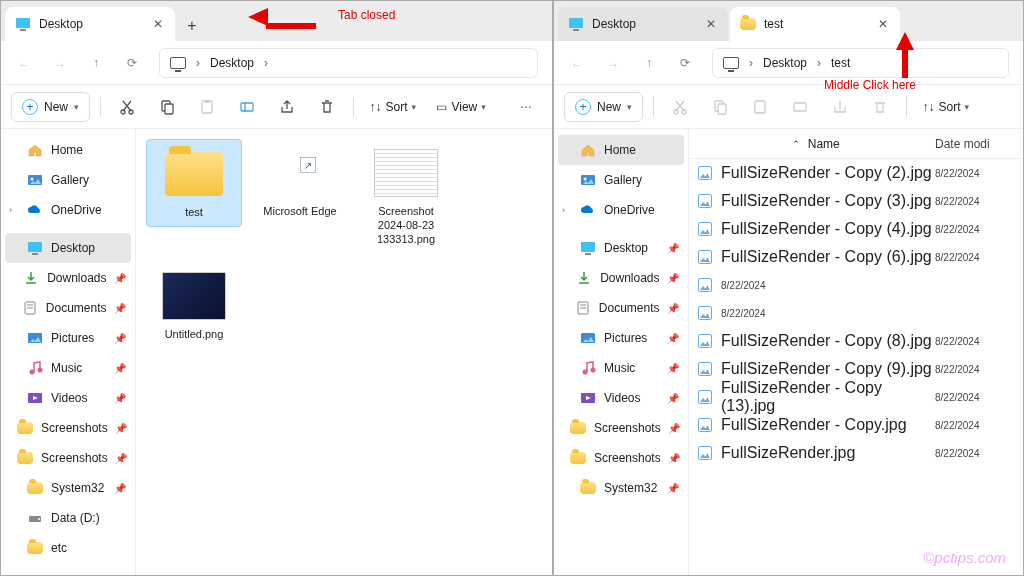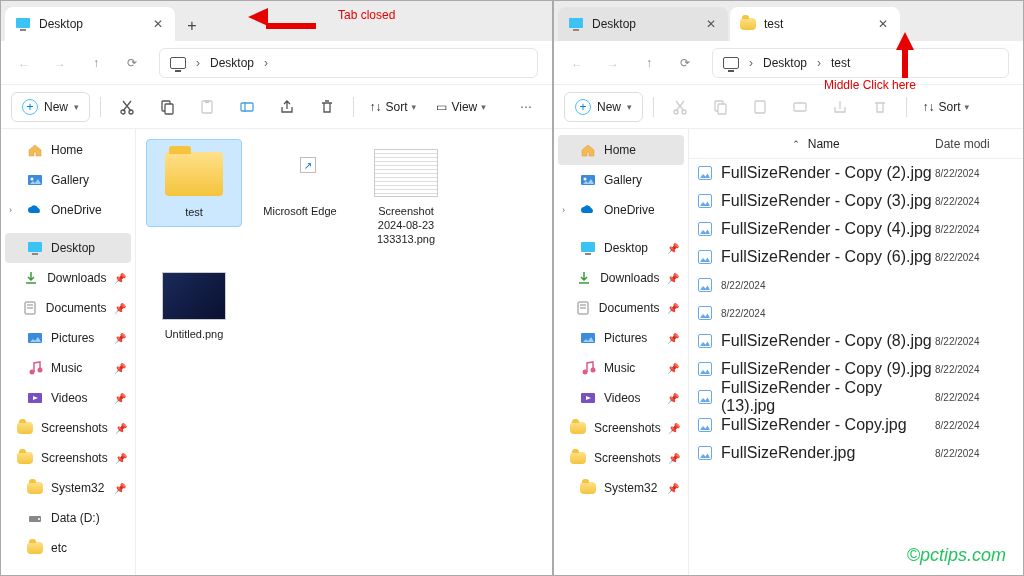--- a/index.html
+++ b/index.html
@@ -61,21 +61,21 @@
 .listrow .fic{width:16px;height:16px;margin-right:8px;display:flex;align-items:center;justify-content:center}
 .listrow .fname{flex:1;font-size:16px}
 .listrow .fdate{width:80px;font-size:10px;color:#444;text-align:left}
 .imgfile{width:14px;height:14px;border:1.5px solid #6aa9e9;border-radius:2px;position:relative;background:#fff}
 .imgfile:after{content:"";position:absolute;bottom:1px;left:1px;right:1px;height:5px;background:#6aa9e9;clip-path:polygon(0 100%,30% 20%,55% 70%,75% 10%,100% 100%)}
 .anno{position:absolute;color:#e60000;font-weight:400;font-size:22px;display:flex;align-items:flex-start;gap:20px;pointer-events:none}
 .arrow-l{width:0;height:0;border-top:9px solid transparent;border-bottom:9px solid transparent;border-right:20px solid #e60000}
 .arrow-l:after{content:"";position:absolute;left:18px;top:6px;width:50px;height:6px;background:#e60000}
 .arrow-up{position:absolute;width:0;height:0;border-left:9px solid transparent;border-right:9px solid transparent;border-bottom:18px solid #e60000}
 .arrow-up:after{content:"";position:absolute;left:-3px;top:16px;width:6px;height:30px;background:#e60000}
-.watermark{position:absolute;right:18px;bottom:10px;font-size:18px;color:#22c55e;font-style:italic}
+.watermark{position:absolute;right:18px;bottom:10px;font-size:15px;color:#f0abfc;font-style:italic}
 svg{display:block}
 </style>
 </head>
 <body>
 
 <div class="windows">
 
 <div class="win left">
   <div class="tabbar">
     <div class="tab">

